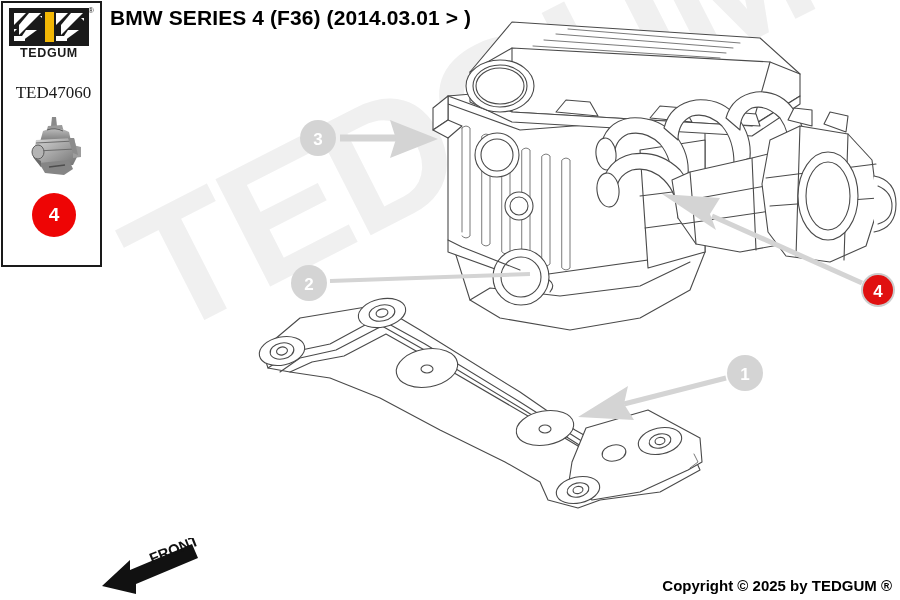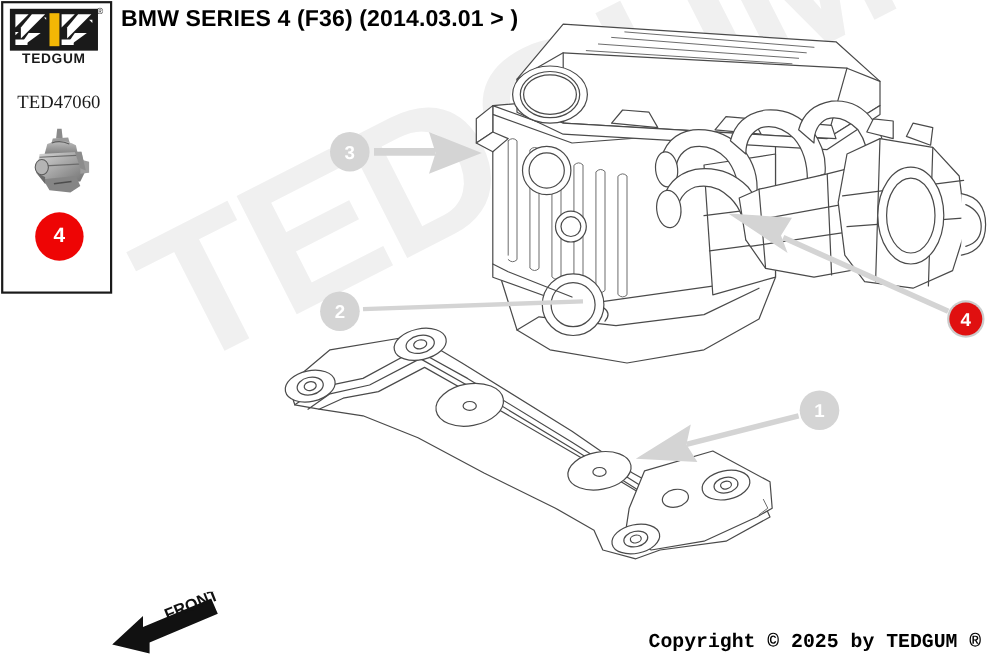--- a/index.html
+++ b/index.html
@@ -173,24 +173,24 @@
     width: 110px;
     height: 58px;
     z-index: 22;
   }
 
   
   .copyright {
     position: absolute;
     right: 8px;
     bottom: 6px;
-    font-size: 18px;
+    font-size: 15px;
     font-weight: bold;
     color: #000000;
-    font-family: Liberation Mono, monospace;
+    font-family: Liberation Sans, sans-serif;
     white-space: nowrap;
     z-index: 30;
   }
 </style>
 </head>
 <body>
 
 <div id="page">
 
   <div class="watermark">

